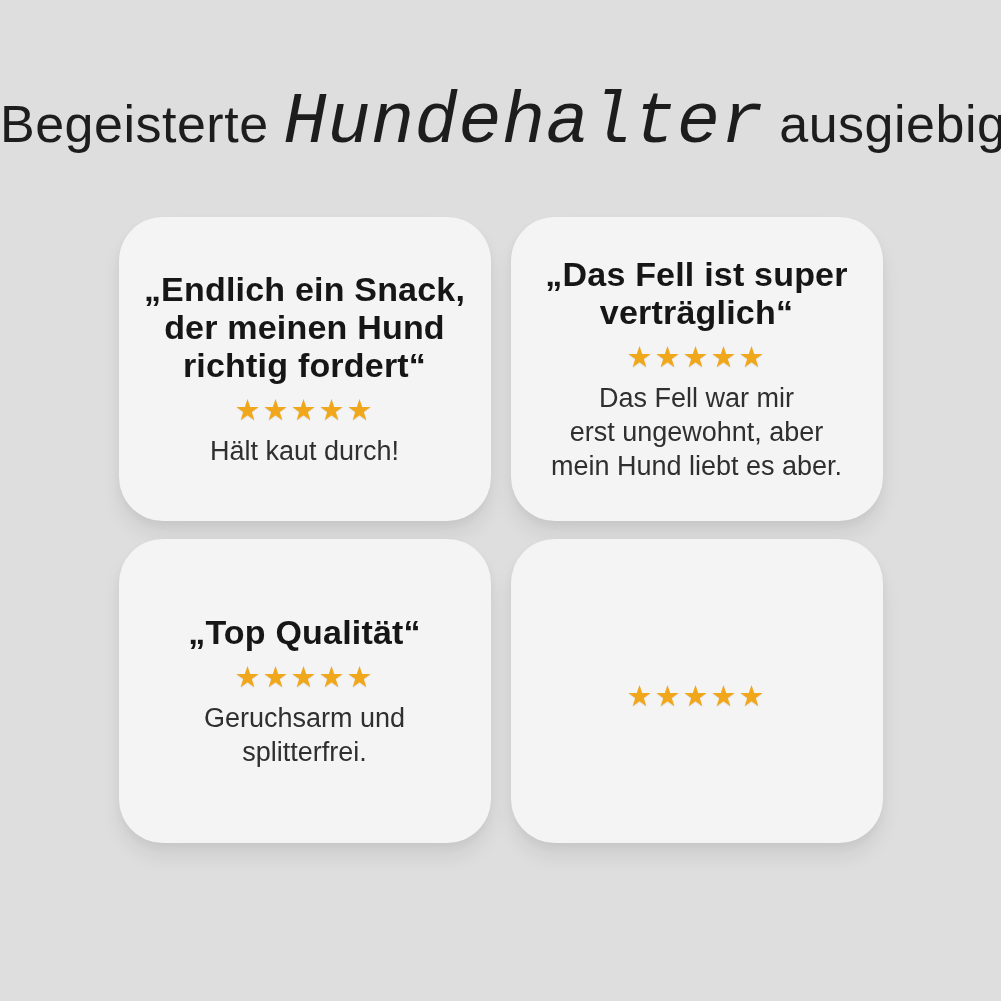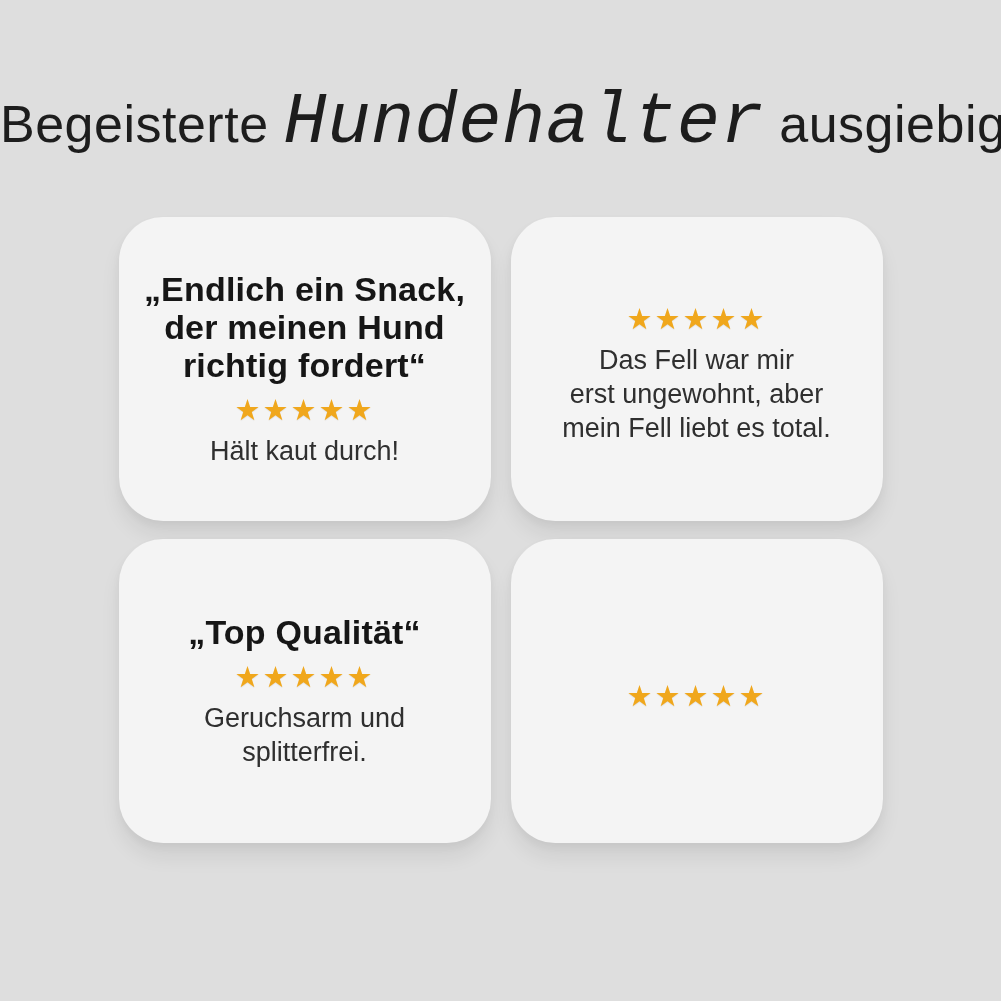--- a/index.html
+++ b/index.html
@@ -96,24 +96,26 @@
 
     <div class="card">
       <div class="quote">„Endlich ein Snack,
 der meinen Hund
 richtig fordert“</div>
       <div class="stars">★★★★★</div>
       <div class="review-text">Hält kaut durch!</div>
     </div>
 
     <div class="card">
+      <div class="quote">„Das Fell ist super
+verträglich“</div>
       <div class="stars">★★★★★</div>
       <div class="review-text">Das Fell war mir
 erst ungewohnt, aber
-mein Fell liebt es total.</div>
+mein Hund liebt es aber.</div>
     </div>
 
     <div class="card">
       <div class="quote">„Top Qualität“</div>
       <div class="stars">★★★★★</div>
       <div class="review-text">Geruchsarm und
 splitterfrei.</div>
     </div>
 
     <div class="card">

